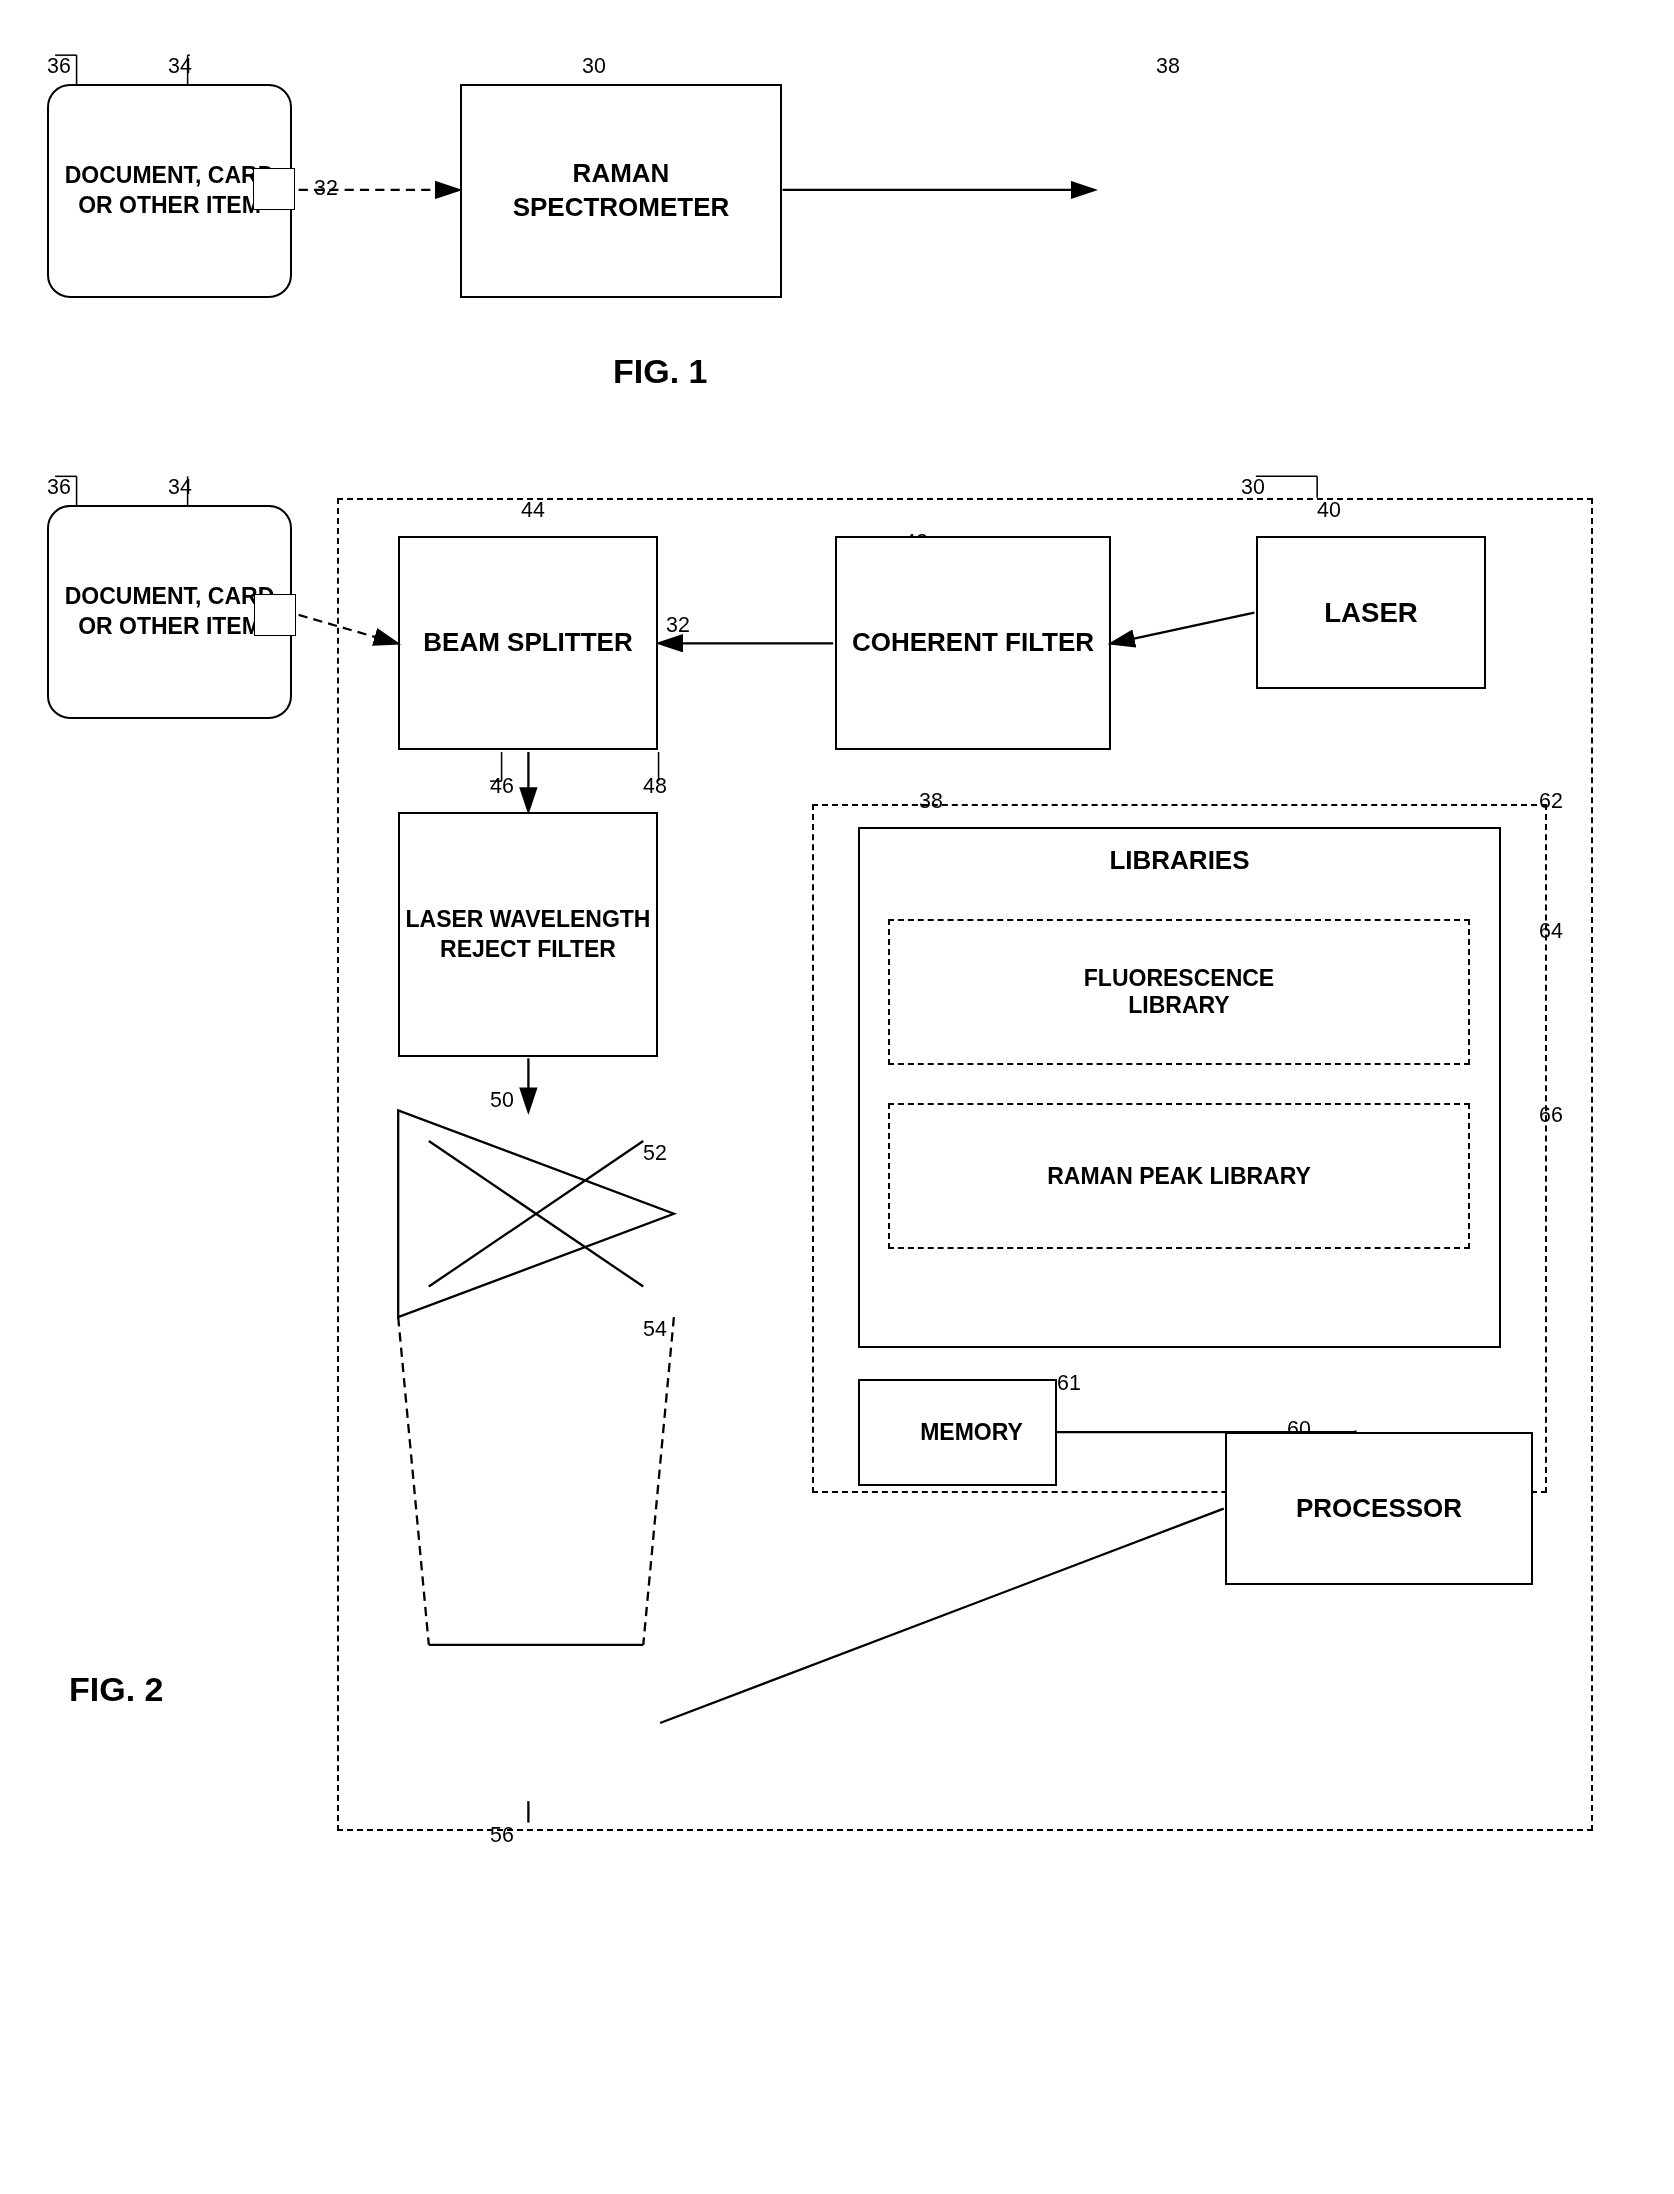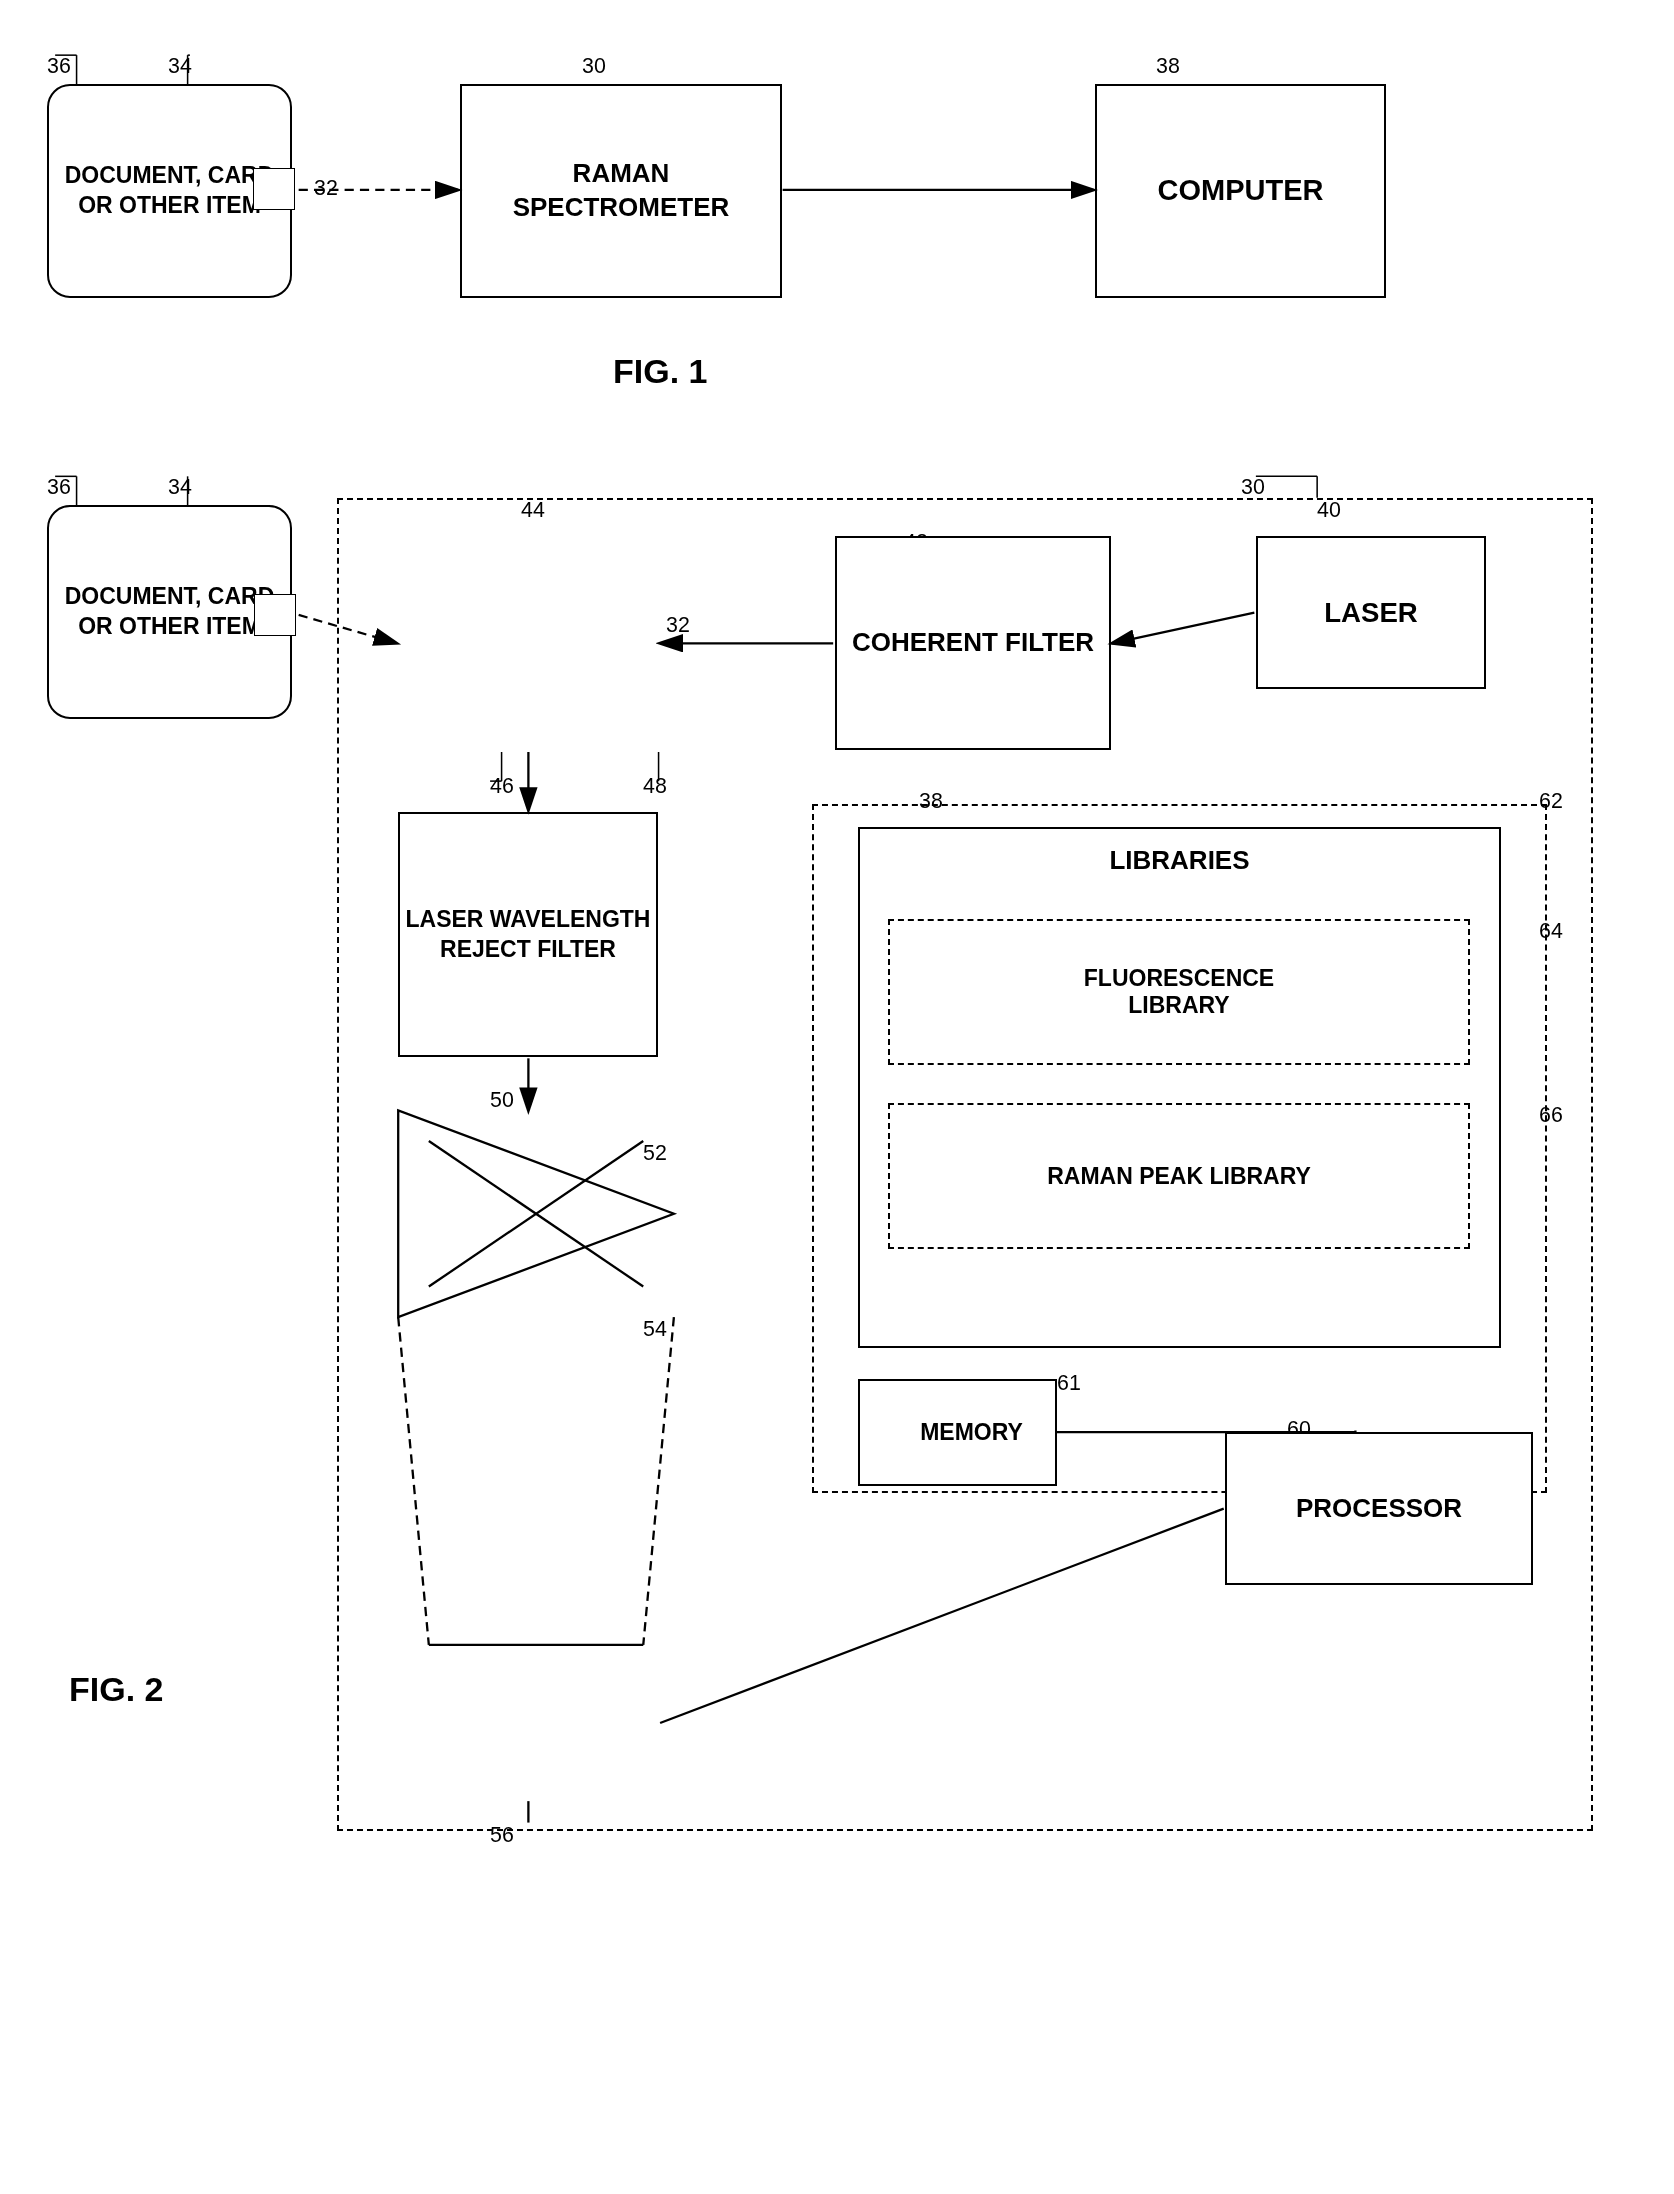--- a/index.html
+++ b/index.html
@@ -104,21 +104,20 @@
 CARD OR
 OTHER ITEM</div>
 
   <div class="small-box" style="top:168px; left:253px; width:42px; height:42px;"></div>
 
   <div class="ref-num" style="top:176px; left:314px;">32</div>
 
   <div class="box" style="top:84px; left:460px; width:322px; height:214px; font-size:26px;">RAMAN
 SPECTROMETER</div>
 
-  <div class="box" style="top:84px; left:1095px; width:291px; height:214px; font-size:29px;">COMPUTER</div>
 
   <div class="fig-label" style="top:352px; left:613px;">FIG. 1</div>
 
   <div class="ref-num" style="top:475px; left:1241px;">30</div>
 
   <div class="ref-num" style="top:475px; left:47px;">36</div>
 
   <div class="ref-num" style="top:475px; left:168px;">34</div>
 
   <div class="box-rounded" style="top:505px; left:47px; width:245px; height:214px; font-size:23px;">DOCUMENT,
@@ -128,20 +127,22 @@
   <div class="small-box" style="top:594px; left:254px; width:42px; height:42px;"></div>
 
   <div class="dashed-box" style="top:498px; left:337px; width:1256px; height:1333px;"></div>
 
   <div class="ref-num" style="top:498px; left:521px;">44</div>
 
   <div class="ref-num" style="top:498px; left:904px;margin-top:32px;">42</div>
 
   <div class="ref-num" style="top:498px; left:1317px;">40</div>
 
+  <div class="box" style="top:536px; left:398px; width:260px; height:214px; font-size:26px;">BEAM
+SPLITTER</div>
 
   <div class="ref-num" style="top:613px; left:666px;">32</div>
 
   <div class="box" style="top:536px; left:835px; width:276px; height:214px; font-size:26px;">COHERENT
 FILTER</div>
 
   <div class="box" style="top:536px; left:1256px; width:230px; height:153px; font-size:27.6px;">LASER</div>
 
   <div class="ref-num" style="top:774px; left:490px;">46</div>
 

